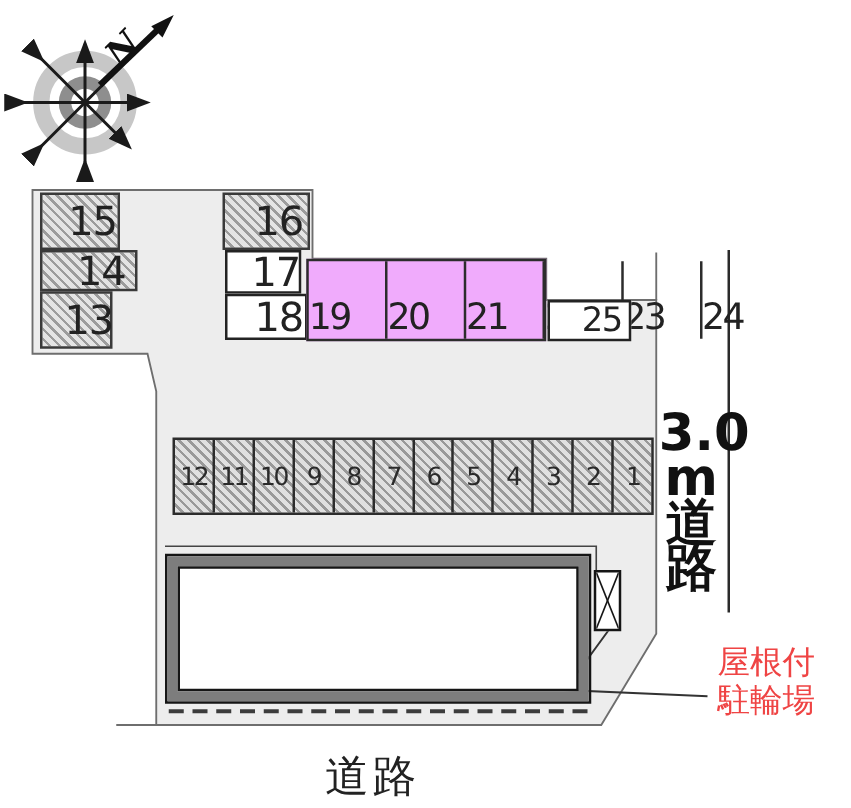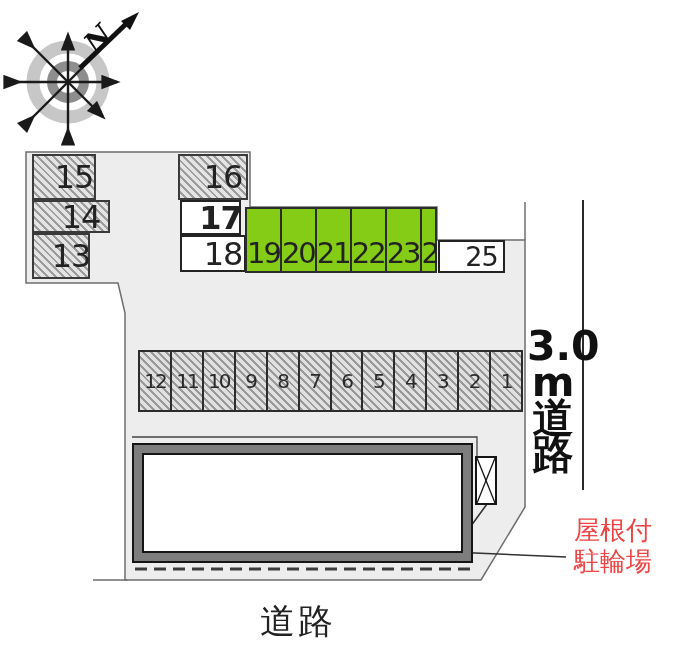--- a/index.html
+++ b/index.html
@@ -21,21 +21,21 @@
   }
   .white-cell { background:#ffffff; border:2px solid #232323; }
 
   .row-container { position:absolute; display:flex; z-index:2; border:2px solid #2c2c2c; }
   .row-container .rcell {
     flex:1 1 0; display:flex; justify-content:center; color:#222;
     overflow:visible; white-space:nowrap; line-height:1;
   }
   .row-container .rcell + .rcell { border-left:2px solid #2c2c2c; }
 
-  #upper-row { left:245px; top:207px; width:192px; height:66px; background:#84cc16; }
+  #upper-row { left:245px; top:207px; width:192px; height:66px; background:#f0abfc;gap:28px; }
   #upper-row .rcell { align-items:flex-end; padding-bottom:3px; font-size:29px; letter-spacing:-2px; }
 
   #main-row {
     left:138px; top:350px; width:385px; height:62px;
     background: repeating-linear-gradient(45deg,#e0e0e0 0px,#e0e0e0 3.5px,#999 3.5px,#999 5.5px);
   }
   #main-row .rcell { align-items:center; font-size:20px; letter-spacing:-2px; color:#2a2a2a; }
 
   .num-md { font-size:32px; letter-spacing:-1px; }
 
@@ -108,21 +108,21 @@
         <text x="88" y="52" transform="rotate(-45 95 44)" font-family="DejaVu Serif, serif" font-weight="bold" font-style="italic" font-size="28" fill="#111">N</text>
       </g>
     </g>
   </svg>
 
   <div class="cell hatch num-md" style="left:32px; top:154px; width:64px; height:46px;">15</div>
   <div class="cell hatch num-md" style="left:32px; top:200px; width:78px; height:33px;">14</div>
   <div class="cell hatch num-md" style="left:32px; top:233px; width:58px; height:46px;">13</div>
 
   <div class="cell hatch num-md" style="left:178px; top:154px; width:70px; height:46px;">16</div>
-  <div class="cell white-cell num-md" style="left:180px; top:200px; width:61px; height:35px;font-weight:bold;">17</div>
+  <div class="cell white-cell num-md" style="left:180px; top:200px; width:61px; height:35px;">17</div>
   <div class="cell white-cell num-md" style="left:180px; top:235px; width:66px; height:37px;">18</div>
 
   <div id="upper-row" class="row-container">
     <div class="rcell">19</div>
     <div class="rcell">20</div>
     <div class="rcell">21</div>
     <div class="rcell">22</div>
     <div class="rcell">23</div>
     <div class="rcell">24</div>
   </div>

